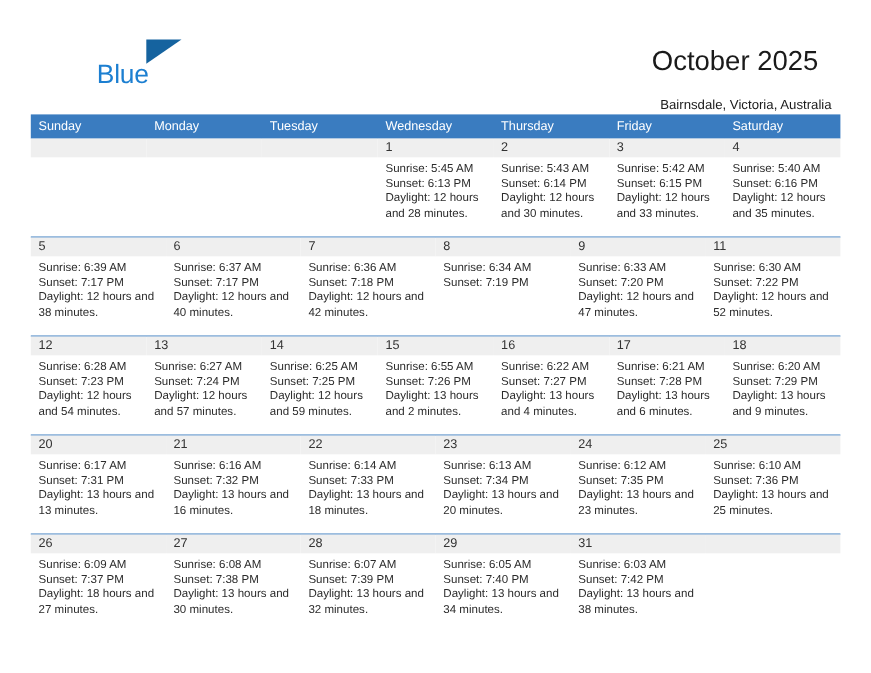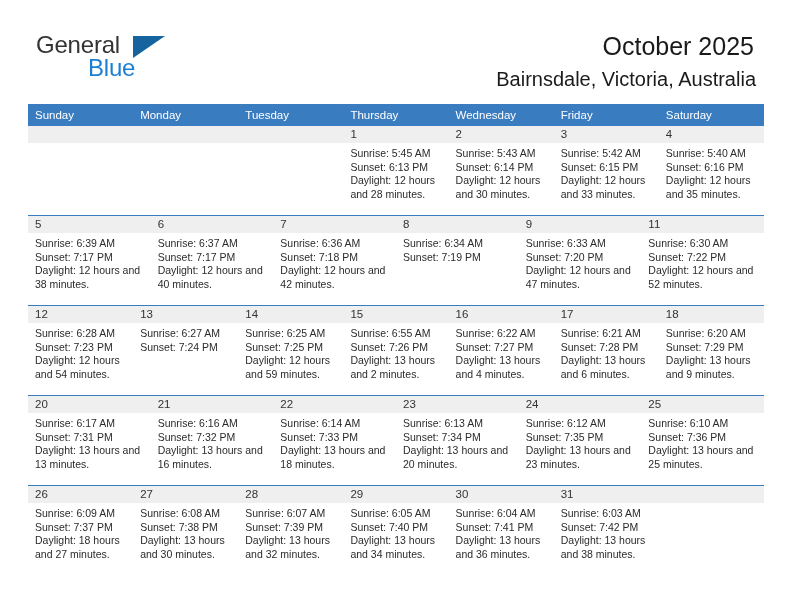--- a/index.html
+++ b/index.html
@@ -67,24 +67,24 @@
     position: absolute;
     right: 36px;
     top: 28px;
     text-align: right;
   }
   .cal-title {
     font-size: 25px;
     line-height: 32px;
     color: #1a1a1a;
     font-weight: normal;
-    margin: 2px;
+    margin: 12px;
   }
   .cal-subtitle {
-    font-size: 20px;
+    font-size: 12px;
     line-height: 22px;
     color: #1a1a1a;
     margin: 6px 0 0 0;
   }
 
   
   .calendar {
     position: absolute;
     left: 28px;
     top: 104px;
@@ -144,40 +144,39 @@
   }
 </style>
 </head>
 <body>
 
 <div class="page">
 
   <div class="header">
 
     <div class="brand">
-      <span class="brand-general">General</span>
       <span class="brand-triangle"></span>
       <span class="brand-blue">Blue</span>
     </div>
 
     <div class="title-block">
       <h1 class="cal-title">October 2025</h1>
       <p class="cal-subtitle">Bairnsdale, Victoria, Australia</p>
     </div>
 
   </div>
 
   <div class="calendar">
 
     <div class="weekdays">
       <div class="weekday">Sunday</div>
       <div class="weekday">Monday</div>
       <div class="weekday">Tuesday</div>
+      <div class="weekday">Wednesday</div>
       <div class="weekday">Thursday</div>
-      <div class="weekday">Wednesday</div>
       <div class="weekday">Friday</div>
       <div class="weekday">Saturday</div>
     </div>
 
     <div id="weeks-container">
         <div class="week">
           <div class="day">
             <div class="day-banner empty"></div>
           </div>
           <div class="day">
@@ -275,20 +274,21 @@
               <div>Sunrise: 6:28 AM</div>
               <div>Sunset: 7:23 PM</div>
               <div class="daylight">Daylight: 12 hours and 54 minutes.</div>
             </div>
           </div>
           <div class="day">
             <div class="day-banner">13</div>
             <div class="day-info">
               <div>Sunrise: 6:27 AM</div>
               <div>Sunset: 7:24 PM</div>
+              <div class="daylight">Daylight: 12 hours and 57 minutes.</div>
             </div>
           </div>
           <div class="day">
             <div class="day-banner">14</div>
             <div class="day-info">
               <div>Sunrise: 6:25 AM</div>
               <div>Sunset: 7:25 PM</div>
               <div class="daylight">Daylight: 12 hours and 59 minutes.</div>
             </div>
           </div>
@@ -402,28 +402,20 @@
           </div>
           <div class="day">
             <div class="day-banner">29</div>
             <div class="day-info">
               <div>Sunrise: 6:05 AM</div>
               <div>Sunset: 7:40 PM</div>
               <div class="daylight">Daylight: 13 hours and 34 minutes.</div>
             </div>
           </div>
           <div class="day">
-            <div class="day-banner">30</div>
-            <div class="day-info">
-              <div>Sunrise: 6:04 AM</div>
-              <div>Sunset: 7:41 PM</div>
-              <div class="daylight">Daylight: 13 hours and 36 minutes.</div>
-            </div>
-          </div>
-          <div class="day">
             <div class="day-banner">31</div>
             <div class="day-info">
               <div>Sunrise: 6:03 AM</div>
               <div>Sunset: 7:42 PM</div>
               <div class="daylight">Daylight: 13 hours and 38 minutes.</div>
             </div>
           </div>
           <div class="day">
             <div class="day-banner empty"></div>
           </div>

